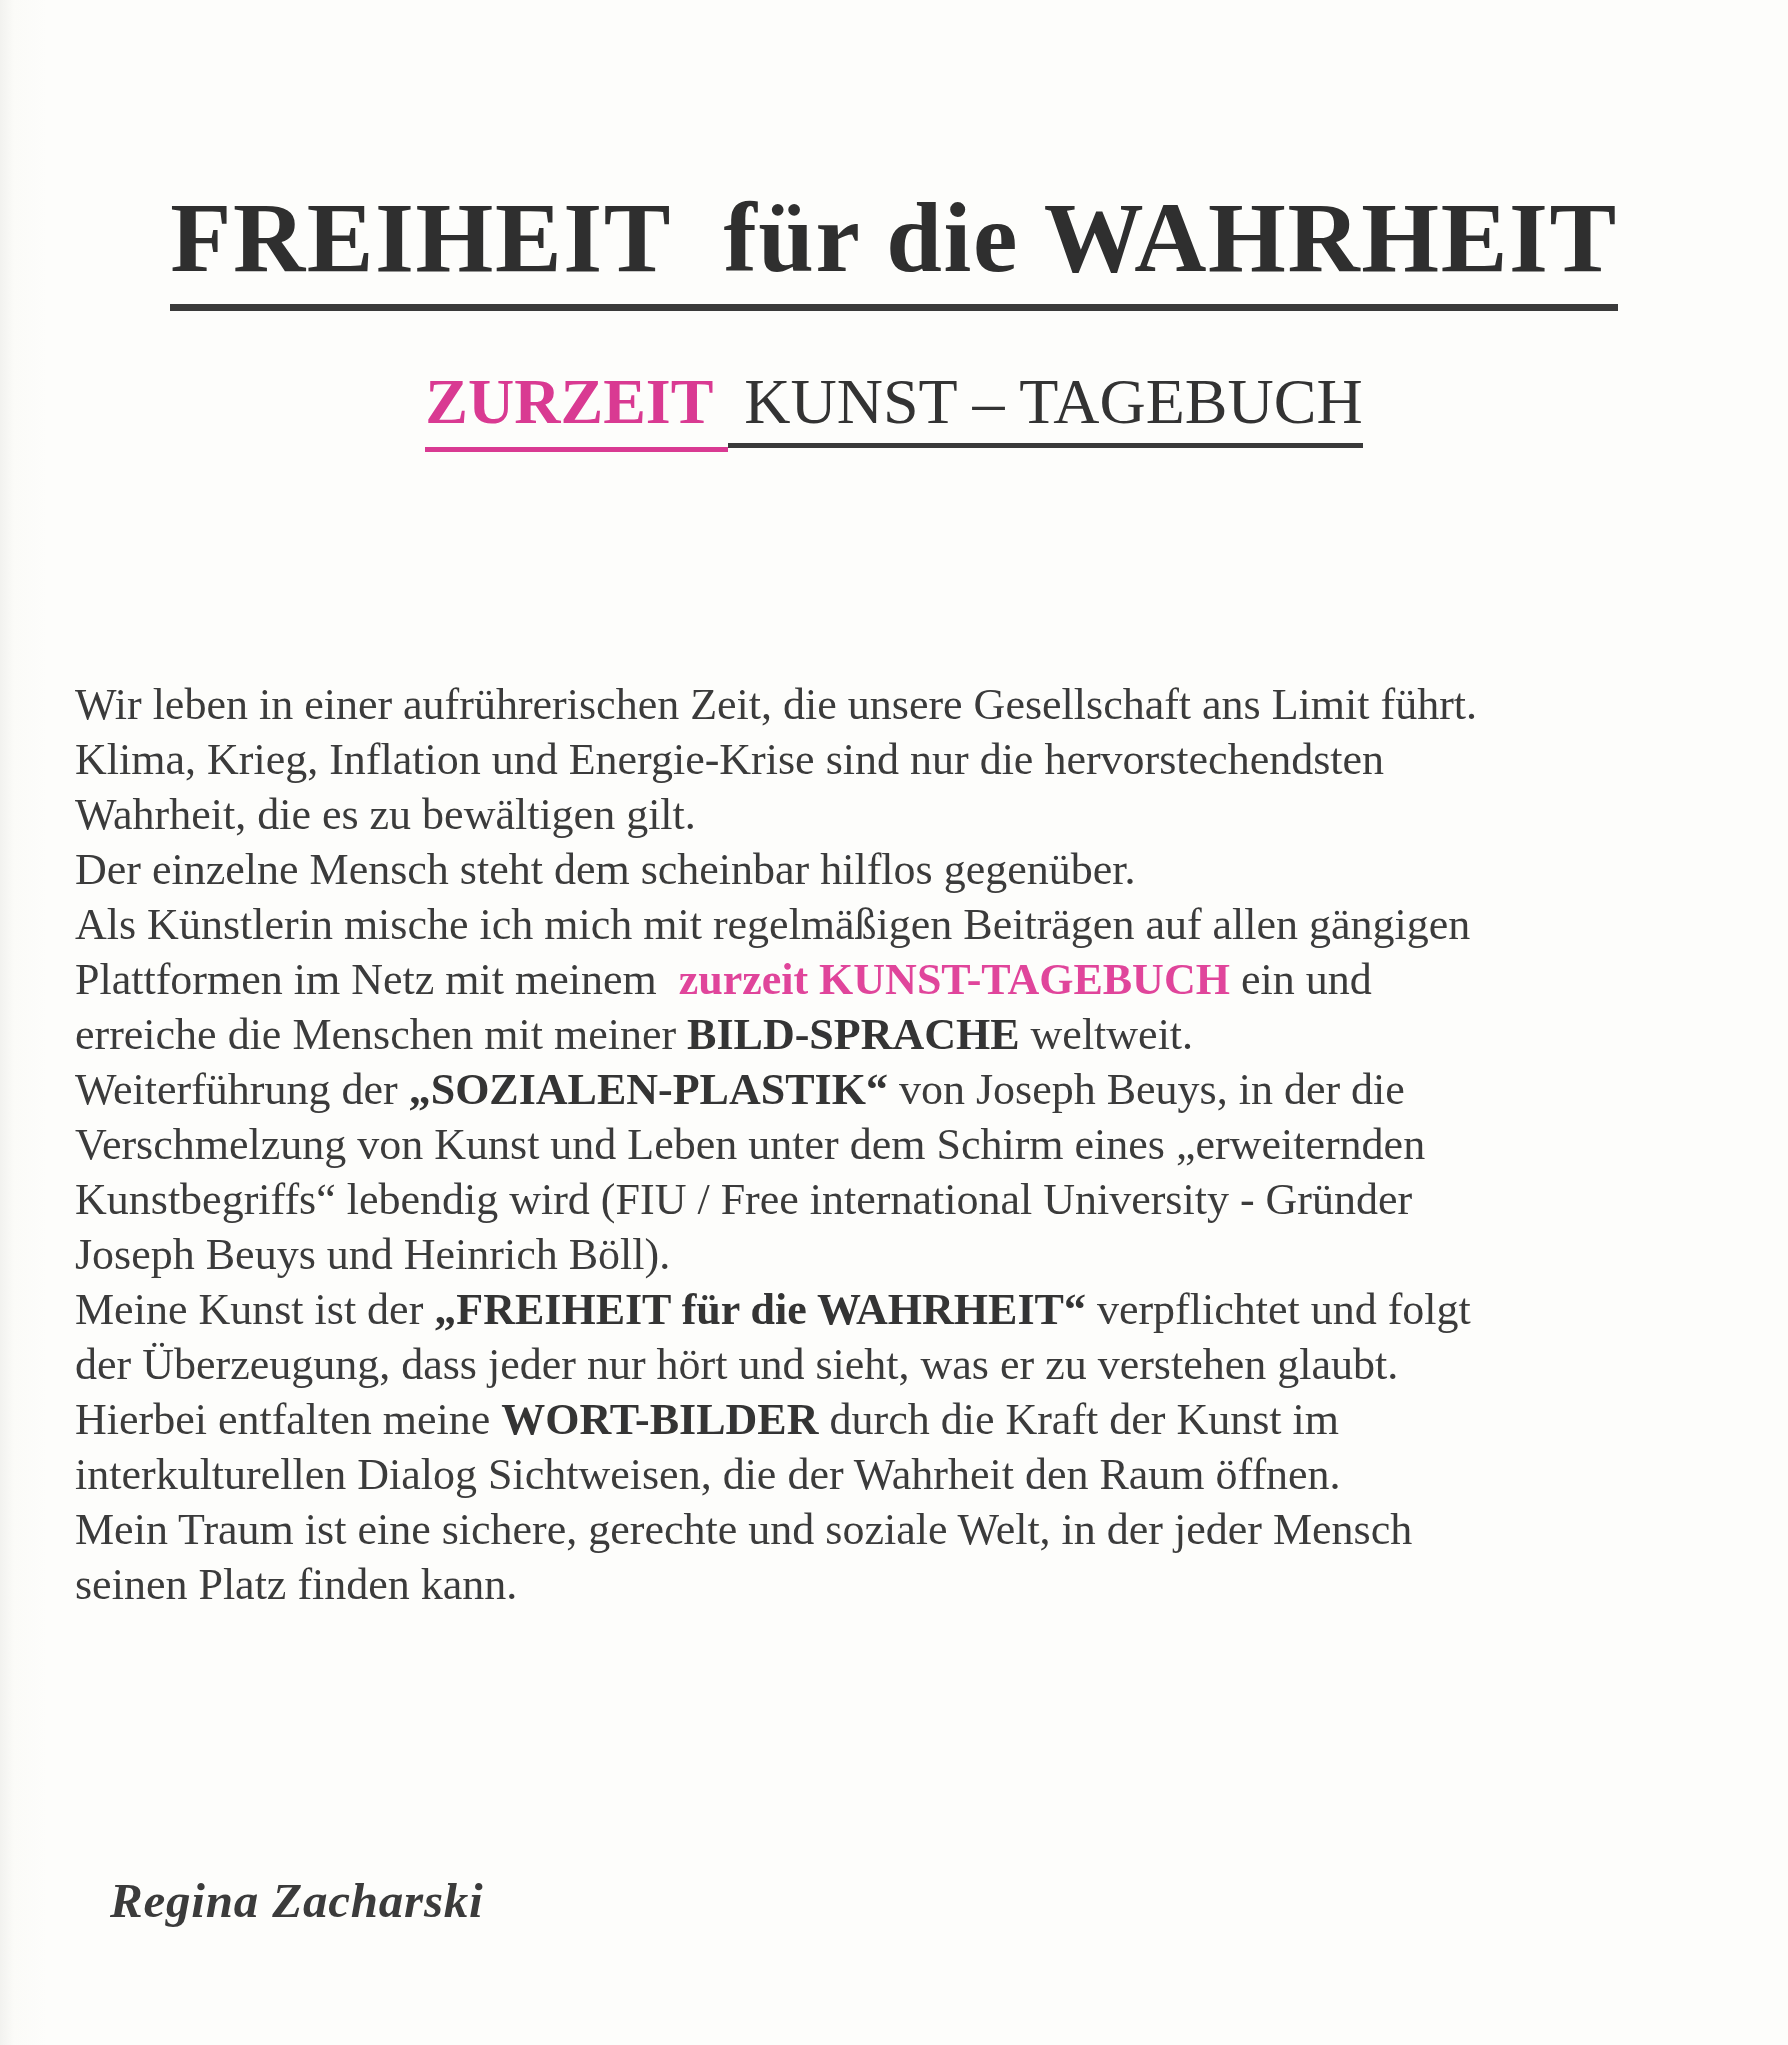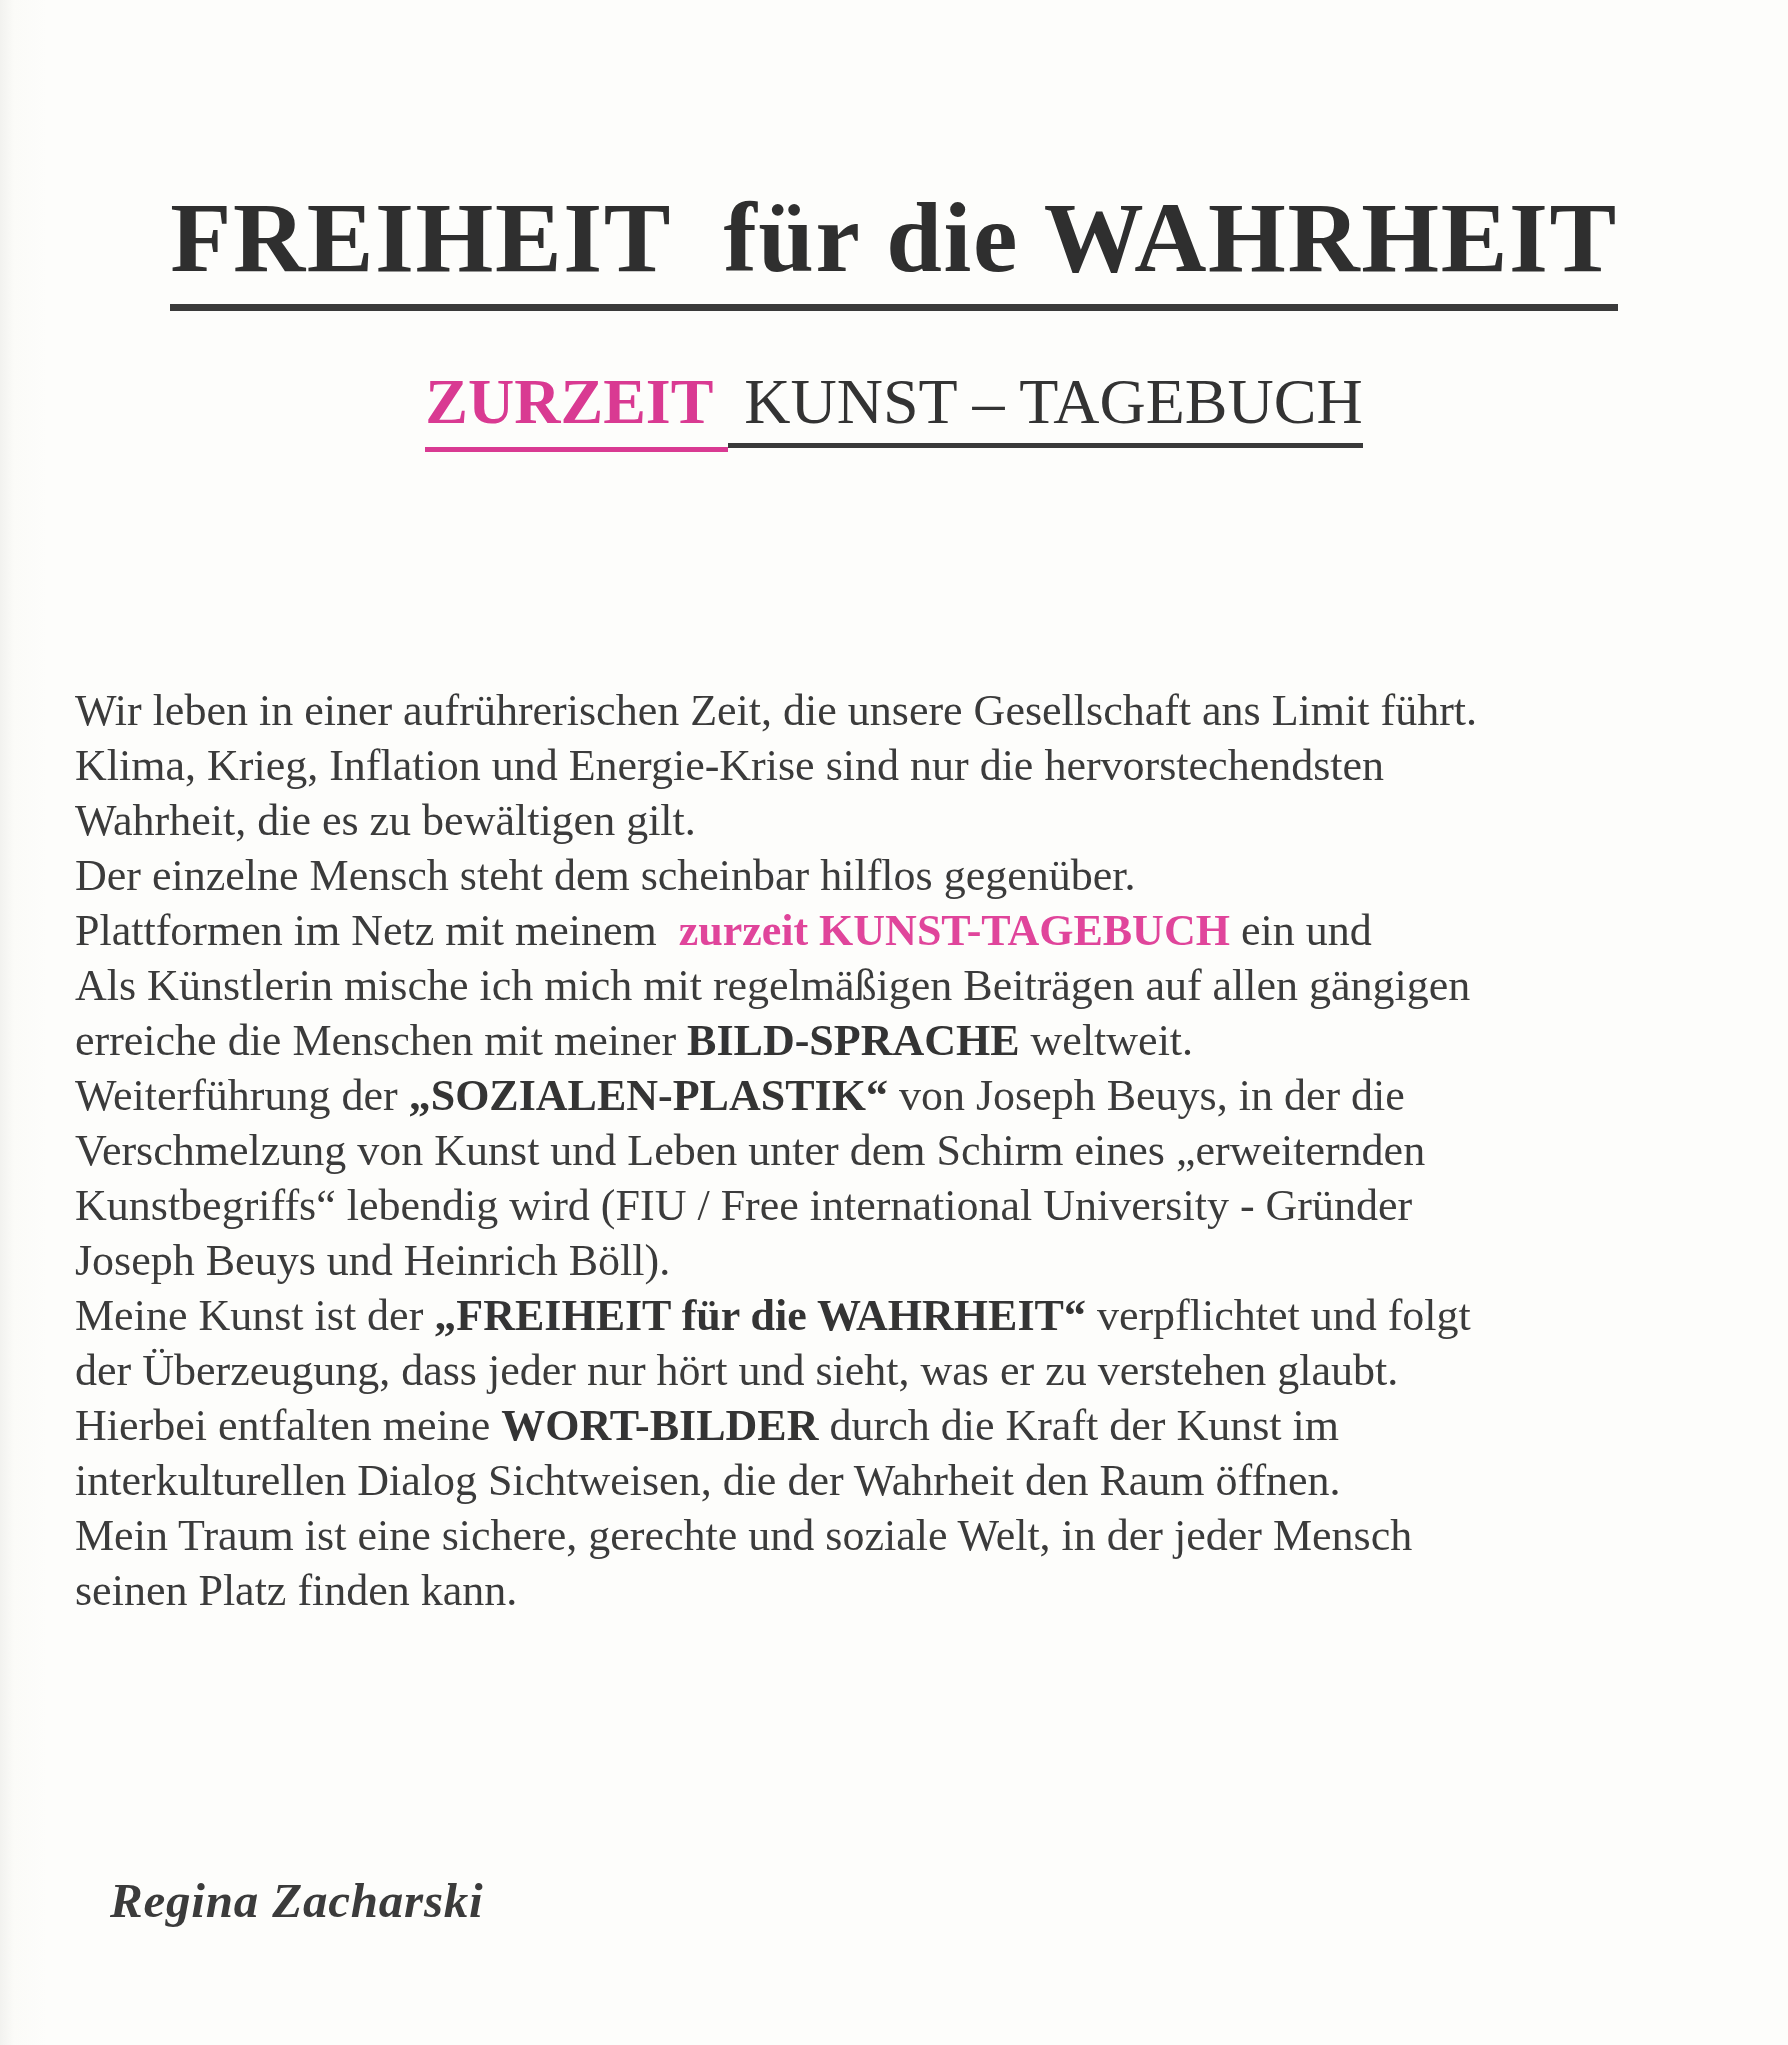--- a/index.html
+++ b/index.html
@@ -67,21 +67,20 @@
     padding-bottom: 6.3px;
   }
   .body-block {
     position: absolute;
     top: 677px;
     left: 75px;
     width: 1680px;
     color: #3b3b3b;
     font-size: 44px;
     line-height: 55px;
-    margin-top: 6px;
   }
   .body-line {
     white-space: pre;
   }
   .seg { color: #3b3b3b; }
   .seg.bold { font-weight: bold; color: #343434; }
   .seg.pink { font-weight: bold; color: #e0459b; }
   .signature {
     position: absolute;
     top: 1872px;
@@ -104,22 +103,22 @@
 
   <div class="subtitle-wrap">
     <h2 class="subtitle"><span class="hl">ZURZEIT </span><span class="rest"> KUNST – TAGEBUCH</span></h2>
   </div>
 
   <div class="body-block" id="body-lines">
       <div class="body-line"><span class="seg">Wir leben in einer aufrührerischen Zeit, die unsere Gesellschaft ans Limit führt.</span></div>
       <div class="body-line"><span class="seg">Klima, Krieg, Inflation und Energie-Krise sind nur die hervorstechendsten</span></div>
       <div class="body-line"><span class="seg">Wahrheit, die es zu bewältigen gilt.</span></div>
       <div class="body-line"><span class="seg">Der einzelne Mensch steht dem scheinbar hilflos gegenüber.</span></div>
+      <div class="body-line"><span class="seg">Als Künstlerin mische ich mich mit regelmäßigen Beiträgen auf allen gängigen</span></div>
       <div class="body-line"><span class="seg">Plattformen im Netz mit meinem  </span><span class="seg pink">zurzeit KUNST-TAGEBUCH</span><span class="seg"> ein und</span></div>
-      <div class="body-line"><span class="seg">Als Künstlerin mische ich mich mit regelmäßigen Beiträgen auf allen gängigen</span></div>
       <div class="body-line"><span class="seg">erreiche die Menschen mit meiner </span><span class="seg bold">BILD-SPRACHE</span><span class="seg"> weltweit.</span></div>
       <div class="body-line"><span class="seg">Weiterführung der </span><span class="seg bold">„SOZIALEN-PLASTIK“</span><span class="seg"> von Joseph Beuys, in der die</span></div>
       <div class="body-line"><span class="seg">Verschmelzung von Kunst und Leben unter dem Schirm eines „erweiternden</span></div>
       <div class="body-line"><span class="seg">Kunstbegriffs“ lebendig wird (FIU / Free international University - Gründer</span></div>
       <div class="body-line"><span class="seg">Joseph Beuys und Heinrich Böll).</span></div>
       <div class="body-line"><span class="seg">Meine Kunst ist der </span><span class="seg bold">„FREIHEIT für die WAHRHEIT“</span><span class="seg"> verpflichtet und folgt</span></div>
       <div class="body-line"><span class="seg">der Überzeugung, dass jeder nur hört und sieht, was er zu verstehen glaubt.</span></div>
       <div class="body-line"><span class="seg">Hierbei entfalten meine </span><span class="seg bold">WORT-BILDER</span><span class="seg"> durch die Kraft der Kunst im</span></div>
       <div class="body-line"><span class="seg">interkulturellen Dialog Sichtweisen, die der Wahrheit den Raum öffnen.</span></div>
       <div class="body-line"><span class="seg">Mein Traum ist eine sichere, gerechte und soziale Welt, in der jeder Mensch</span></div>

